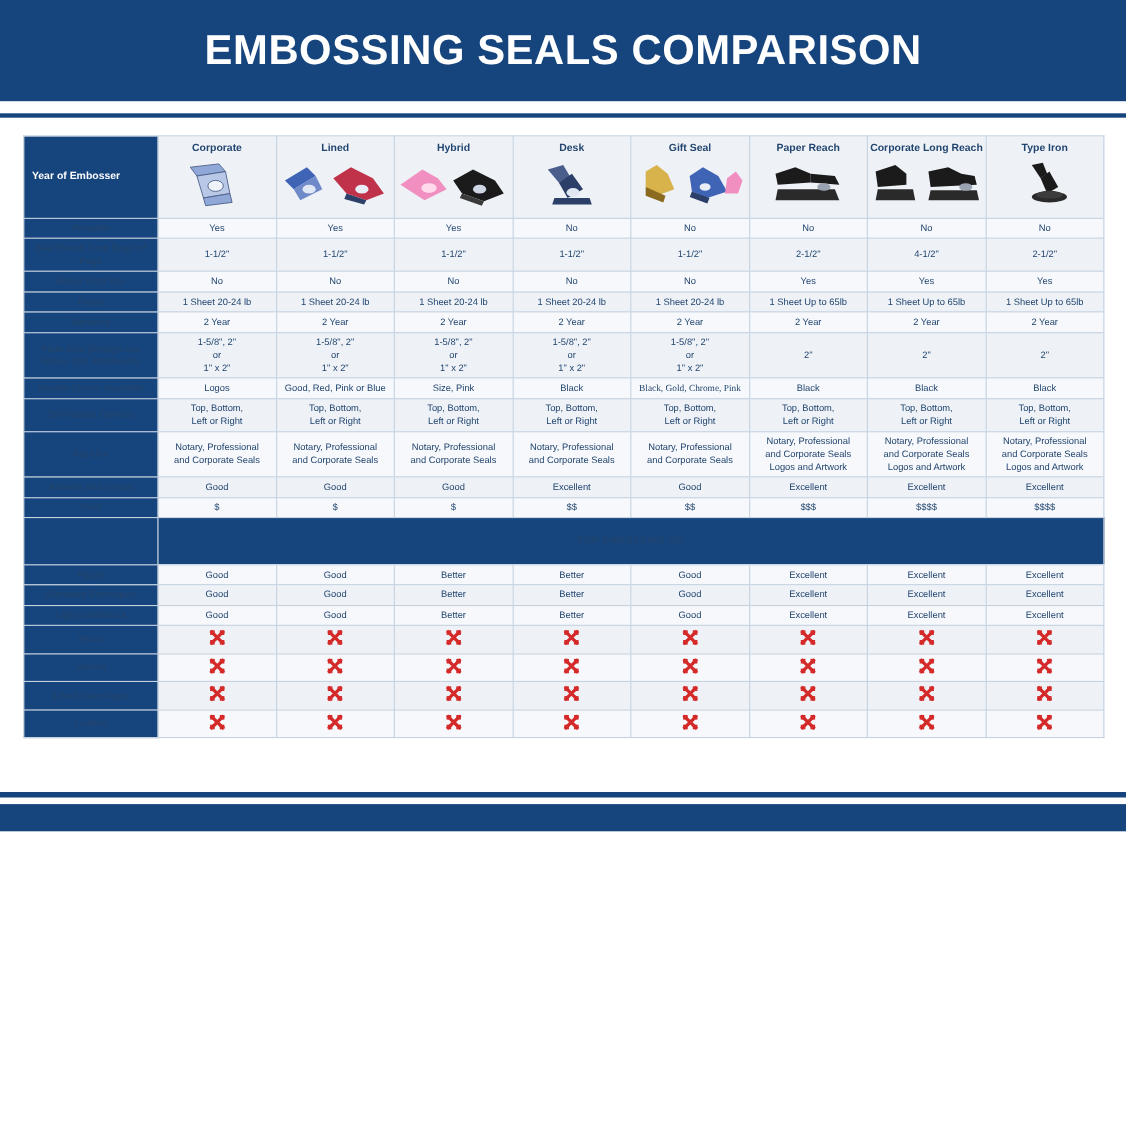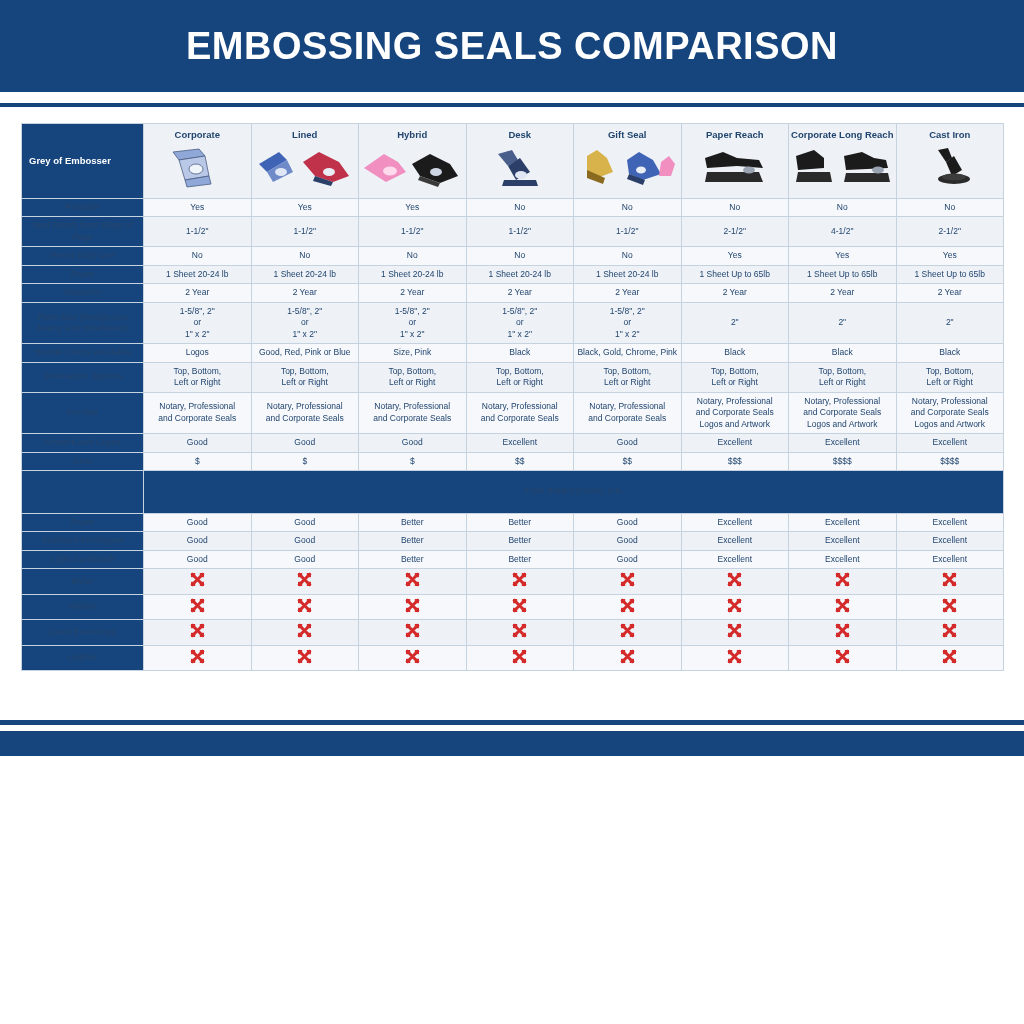--- a/index.html
+++ b/index.html
@@ -161,21 +161,21 @@
           <col class="datacol">
           <col class="datacol">
           <col class="datacol">
         <col class="datacol">
           <col class="datacol">
           <col class="datacol">
           <col class="datacol">
       </colgroup>
       <tbody id="table-body">
           <tr class="type-row">
-            <td class="label-cell">Grey of Embosser</td>
+            <td class="label-cell">Year of Embosser</td>
             <td class="type-cell">
               <div class="type-name">Corporate</div>
               <div class="seal-art">
                 <svg width="76" height="44" viewBox="0 0 76 44">
         <path d="M14 6 L40 3 L46 10 L20 14 Z" fill="#8fa8d8" stroke="#4a5d85" stroke-width="0.8"></path>
         <path d="M20 14 L46 10 L50 30 L26 34 Z" fill="#b9c8e6" stroke="#4a5d85" stroke-width="0.8"></path>
         <ellipse cx="37" cy="23" rx="7" ry="5" fill="#f0f4fb" stroke="#4a5d85" stroke-width="0.8"></ellipse>
         <path d="M26 34 L50 30 L52 38 L28 41 Z" fill="#8fa8d8" stroke="#4a5d85" stroke-width="0.8"></path>
       </svg>
               </div>
@@ -246,21 +246,21 @@
                 <svg width="104" height="44" viewBox="0 0 104 44">
         <path d="M6 10 L24 4 L34 12 L34 22 L8 24 Z" fill="#1b1b1b"></path>
         <path d="M8 26 L40 26 L42 36 L6 36 Z" fill="#2a2a2a"></path>
         <path d="M54 10 L72 6 L84 12 L96 14 L98 22 L56 24 Z" fill="#1b1b1b"></path>
         <path d="M56 27 L98 27 L100 36 L54 36 Z" fill="#2a2a2a"></path>
         <ellipse cx="88" cy="24" rx="6" ry="3.5" fill="#9aa3b2"></ellipse>
       </svg>
               </div>
             </td>
             <td class="type-cell">
-              <div class="type-name">Cast Iron</div>
+              <div class="type-name">Type Iron</div>
               <div class="seal-art">
                 <svg width="76" height="44" viewBox="0 0 76 44">
         <path d="M26 4 L36 2 L40 12 L34 16 Z" fill="#1b1b1b"></path>
         <path d="M34 16 L42 10 L50 24 L40 30 Z" fill="#1b1b1b"></path>
         <ellipse cx="42" cy="33" rx="16" ry="5" fill="#2a2a2a"></ellipse>
         <ellipse cx="42" cy="31" rx="12" ry="3.5" fill="#3c3c3c"></ellipse>
       </svg>
               </div>
             </td>
           </tr>
@@ -339,21 +339,21 @@
             <td class="data" style="white-space: pre-line;">2"</td>
             <td class="data" style="white-space: pre-line;">2"</td>
             <td class="data" style="white-space: pre-line;">2"</td>
           </tr>
           <tr>
             <td class="row-label">Handle Colors Available</td>
             <td class="data" style="white-space: pre-line;">Logos</td>
             <td class="data" style="white-space: pre-line;">Good, Red, Pink or Blue</td>
             <td class="data" style="white-space: pre-line;">Size, Pink</td>
             <td class="data" style="white-space: pre-line;">Black</td>
-            <td class="data" style="white-space: pre-line;">Black, Gold, Chrome, Pink</td>
+            <td class="data" style="white-space: pre-line; font-family: Liberation Serif, serif;">Black, Gold, Chrome, Pink</td>
             <td class="data" style="white-space: pre-line;">Black</td>
             <td class="data" style="white-space: pre-line;">Black</td>
             <td class="data" style="white-space: pre-line;">Black</td>
           </tr>
           <tr class="alt">
             <td class="row-label">Orientation Options</td>
             <td class="data" style="white-space: pre-line;">Top, Bottom,
 Left or Right</td>
             <td class="data" style="white-space: pre-line;">Top, Bottom,
 Left or Right</td>

